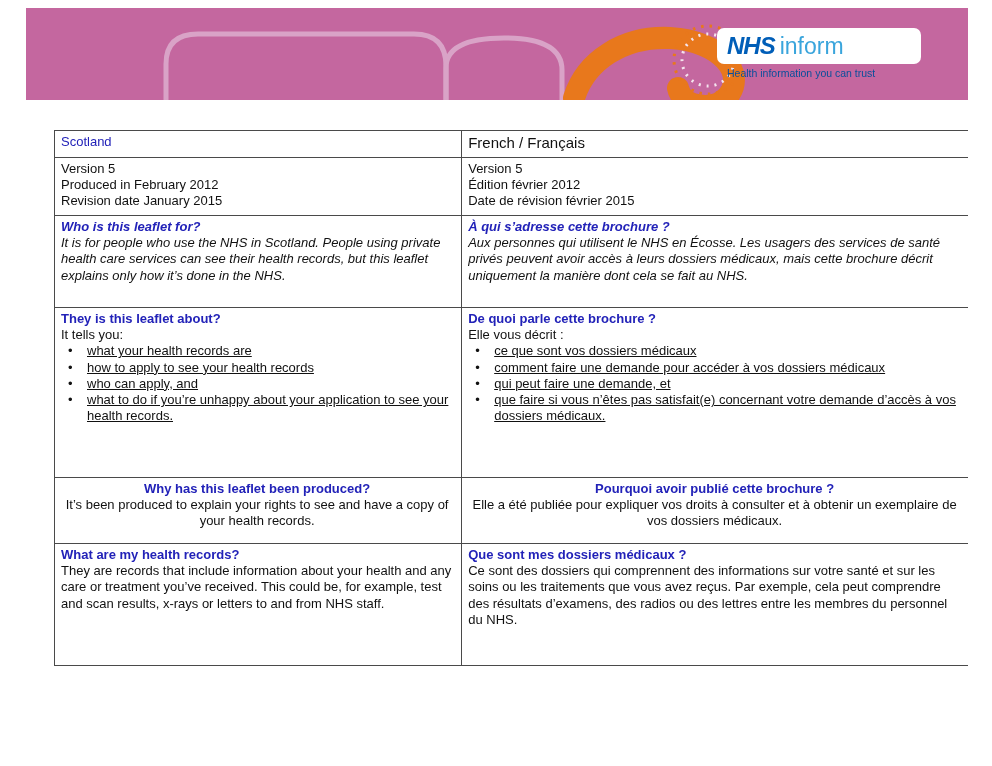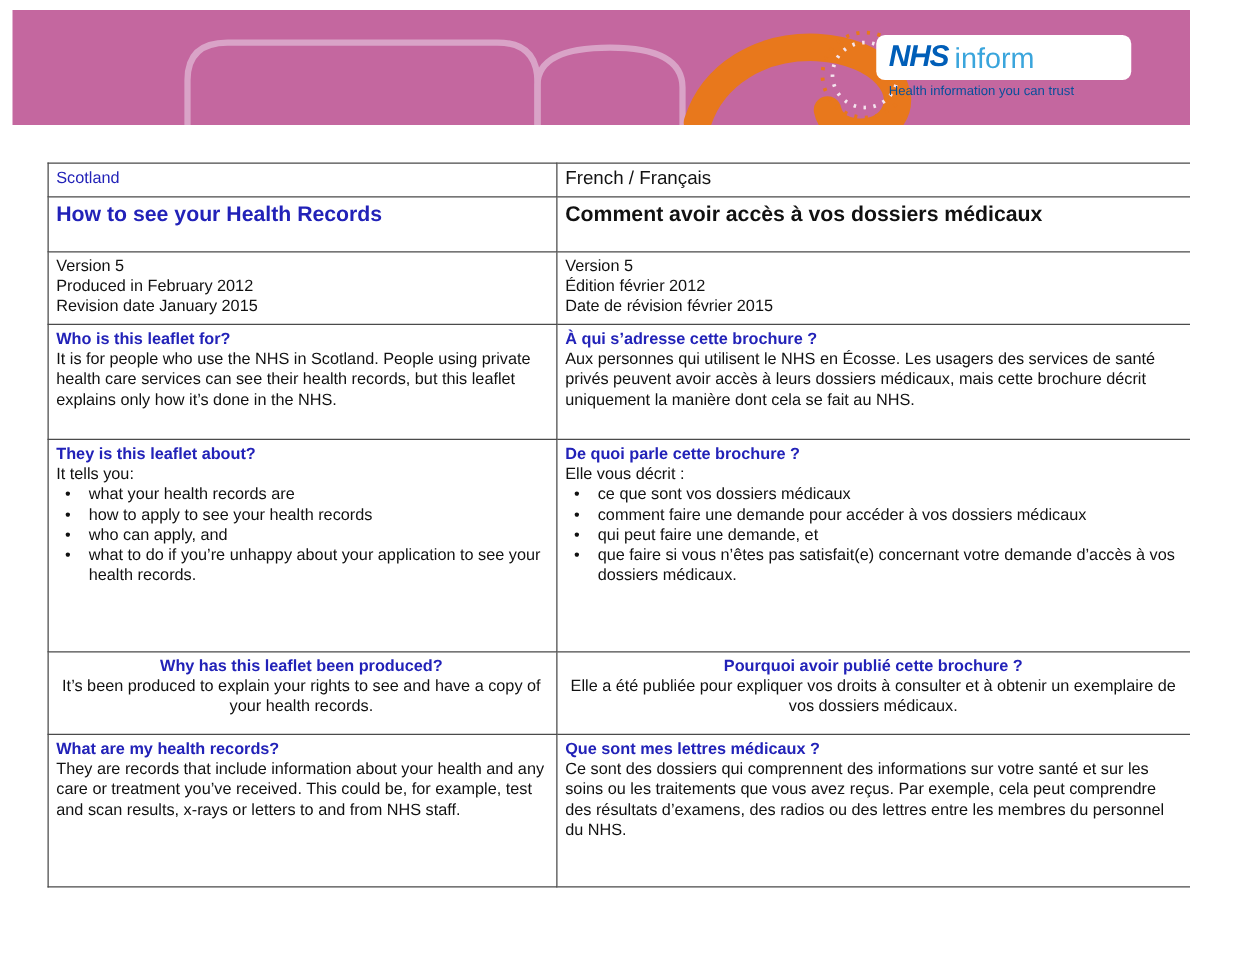--- a/index.html
+++ b/index.html
@@ -3,21 +3,21 @@
 <meta charset="utf-8">
 <style>
   :root{
     --banner-bg:#c4679f; --banner-curve:#d9a3c7; --orange:#e8781c;
     --nhs-blue:#005eb8; --inform-blue:#3aa5dc; --tagline-blue:#084f9b;
     --heading-blue:#2222b8; --text-color:#111111; --table-border:#4a4a4a;
   }
   *{box-sizing:border-box;}
   html,body{margin:0;padding:0;background:#ffffff;}
   body{font-family:"Liberation Sans", sans-serif;}
-  .page{position:relative;width:952px;height:766px;background:#fff;overflow:hidden;}
+  .page{position:relative;width:952px;height:766px;background:#fff;overflow:hidden;margin-left:16px;}
 
   
   .banner{position:absolute;left:10px;top:8px;width:972px;height:92px;background:var(--banner-bg);overflow:hidden;}
   .banner-art{position:absolute;left:0;top:0;width:100%;height:100%;}
   .curve{fill:none;stroke:var(--banner-curve);stroke-width:5;}
   .orange-swirl{fill:none;stroke:var(--orange);stroke-width:22;stroke-linecap:round;}
   .dotted-arc{fill:none;stroke-width:3;}
   .orange-dots{stroke:var(--orange);stroke-dasharray:2.5 6;}
   .white-dots{stroke:#f4e4ee;stroke-dasharray:2 6;}
   .logo-box{position:absolute;top:20px;right:77px;width:204px;height:36px;background:#ffffff;border-radius:7px;
@@ -27,32 +27,32 @@
   .tagline{position:absolute;top:59px;right:77px;width:204px;padding-left:10px;font-size:10.5px;color:var(--tagline-blue);}
 
   
   .leaflet{position:absolute;left:38px;top:130px;width:916px;border-collapse:collapse;table-layout:fixed;
            font-size:13px;line-height:1.25;color:var(--text-color);}
   .col-en{width:44.5%;}.col-fr{width:55.5%;}
   .leaflet td{border:1px solid var(--table-border);vertical-align:top;padding:3px 8px 4px 6px;}
   .row-label td{height:26px;}
   .row-title td{height:44px;}
   .row-version td{height:58px;}
-  .row-s0 td{height:92px;}
+  .row-s0 td{height:92px;font-style:italic;}
   .row-s1 td{height:170px;}
   .row-s2 td{height:66px;text-align:center;}
   .row-s3 td{height:122px;}
   .lang-en{color:var(--heading-blue);font-size:13px;}
   .lang-fr{color:#111;font-weight:normal;font-size:15px;}
   .title-en{color:var(--heading-blue);font-weight:bold;font-size:17px;}
   .title-fr{color:#111;font-weight:bold;font-size:17px;}
   .sec-h{margin:0;font-size:13px;font-weight:bold;color:var(--heading-blue);}
   .sec-p{margin:0;}
   .version-line{margin:0;}
-  .bullets{margin:0;padding:0;list-style:none;}
+  .bullets{margin:0;padding:0;list-style:none;text-decoration:underline;}
   .bullets li{position:relative;padding-left:26px;}
   .bullets li::before{content:"\2022";position:absolute;left:7px;}
 </style>
 </head>
 <body>
 
 <div class="page">
 
   <header class="banner">
     <svg class="banner-art" viewBox="0 0 972 92" preserveAspectRatio="none" aria-hidden="true">
@@ -78,28 +78,20 @@
 
       <tr class="row-label">
         <td>
           <span class="lang-en">Scotland</span>
         </td>
         <td>
           <span class="lang-fr">French / Français</span>
         </td>
       </tr>
 
-      <tr class="row-title">
-        <td>
-          <span class="title-en">How to see your Health Records</span>
-        </td>
-        <td>
-          <span class="title-fr">Comment avoir accès à vos dossiers médicaux</span>
-        </td>
-      </tr>
 
       <tr class="row-version">
         <td>
           <p class="version-line">Version 5</p>
           <p class="version-line">Produced in February 2012</p>
           <p class="version-line">Revision date January 2015</p>
         </td>
         <td>
           <p class="version-line">Version 5</p>
           <p class="version-line">Édition février 2012</p>
@@ -151,21 +143,21 @@
           <p class="sec-p">Elle a été publiée pour expliquer vos droits à consulter et à obtenir un exemplaire de vos dossiers médicaux.</p>
         </td>
       </tr>
 
       <tr class="row-s3">
         <td>
           <h3 class="sec-h">What are my health records?</h3>
           <p class="sec-p">They are records that include information about your health and any care or treatment you’ve received. This could be, for example, test and scan results, x-rays or letters to and from NHS staff.</p>
         </td>
         <td>
-          <h3 class="sec-h">Que sont mes lettres médicaux ?</h3>
+          <h3 class="sec-h">Que sont mes dossiers médicaux ?</h3>
           <p class="sec-p">Ce sont des dossiers qui comprennent des informations sur votre santé et sur les soins ou les traitements que vous avez reçus. Par exemple, cela peut comprendre des résultats d’examens, des radios ou des lettres entre les membres du personnel du NHS.</p>
         </td>
       </tr>
 
     </tbody>
   </table>
 
 </div>
 
 </body></html>

